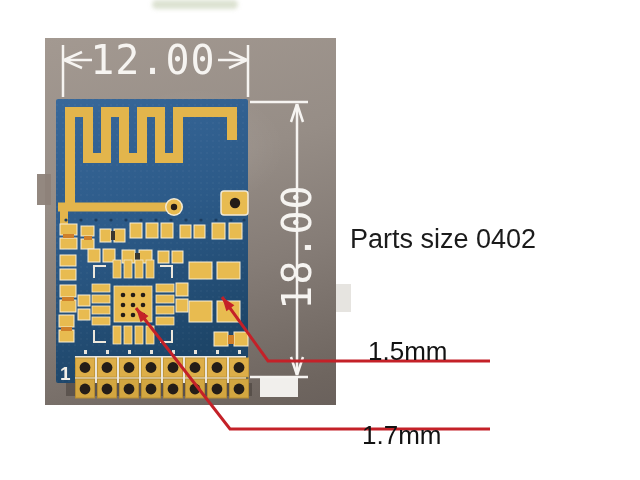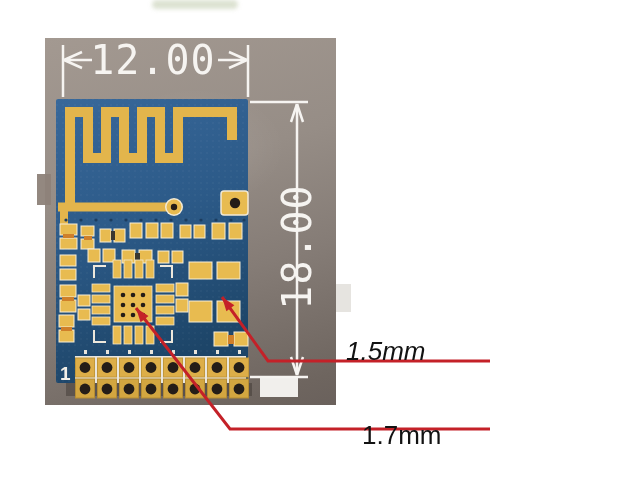--- a/index.html
+++ b/index.html
@@ -10,21 +10,21 @@
   .photo-highlight{position:absolute;left:60px;top:50px;width:180px;height:120px;border-radius:50%;
          background:radial-gradient(closest-side,rgba(255,255,255,0.10),rgba(255,255,255,0));}
   .top-smudge{position:absolute;left:152px;top:0px;width:86px;height:9px;border-radius:6px;
          background:#d6ddc9;filter:blur(2px);opacity:.85;}
   .left-tab{position:absolute;left:37px;top:174px;width:14px;height:31px;background:#8d8279;opacity:.95;}
   .right-tab{position:absolute;left:336px;top:284px;width:15px;height:28px;background:#dcd8d3;opacity:.7;}
   .bottom-notch{position:absolute;left:260px;top:378px;width:38px;height:19px;background:#f1efec;}
   svg.overlay{position:absolute;left:0;top:0;width:640px;height:480px;}
   .note{position:absolute;left:350px;top:221px;font-size:27px;line-height:36px;color:#1b1b1b;}
   .callout-label{position:absolute;font-size:26px;color:#121212;}
-  .cl-15{left:346px;top:336px;font-style:italic;}
+  .cl-15{left:368px;top:336px;}
   .cl-17{left:362px;top:420px;}
   .dim-text{font-family:"DejaVu Sans Mono",monospace;font-size:40px;fill:#f6f4f1;letter-spacing:1px;}
 </style>
 </head>
 <body>
 
 <div class="stage">
 
   <div class="photo">
     <div class="photo-highlight"></div>
@@ -246,18 +246,19 @@
 
     <g stroke="#c42128" fill="none">
       <path d="M222 297 L268 361 H490" stroke-width="3"></path>
       <path d="M136 308 L230 429 H490" stroke-width="3"></path>
       <polygon points="222,297 234.4,305.2 226.4,311.2" fill="#c42128" stroke="none"></polygon>
       <polygon points="136,308 148.5,316 140.6,322.2" fill="#c42128" stroke="none"></polygon>
     </g>
   </svg>
 
   <div class="note">
+    <div>Parts size 0402</div>
   </div>
 
   <div class="callout-label cl-15">1.5mm</div>
   <div class="callout-label cl-17">1.7mm</div>
 
 </div>
 
 </body></html>

